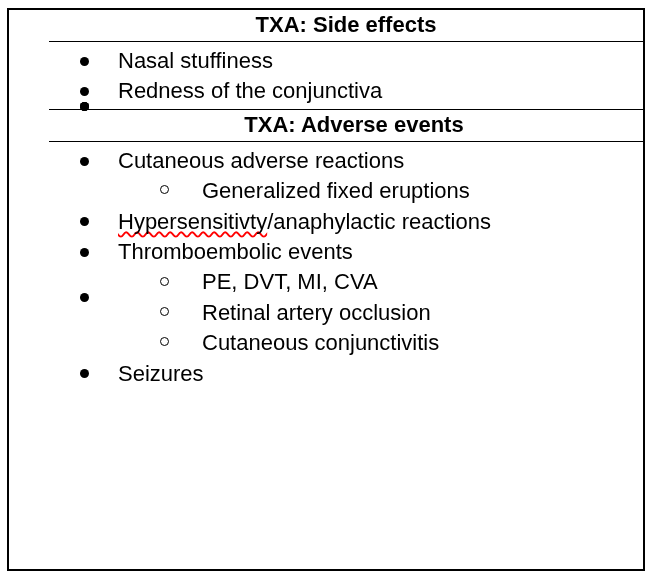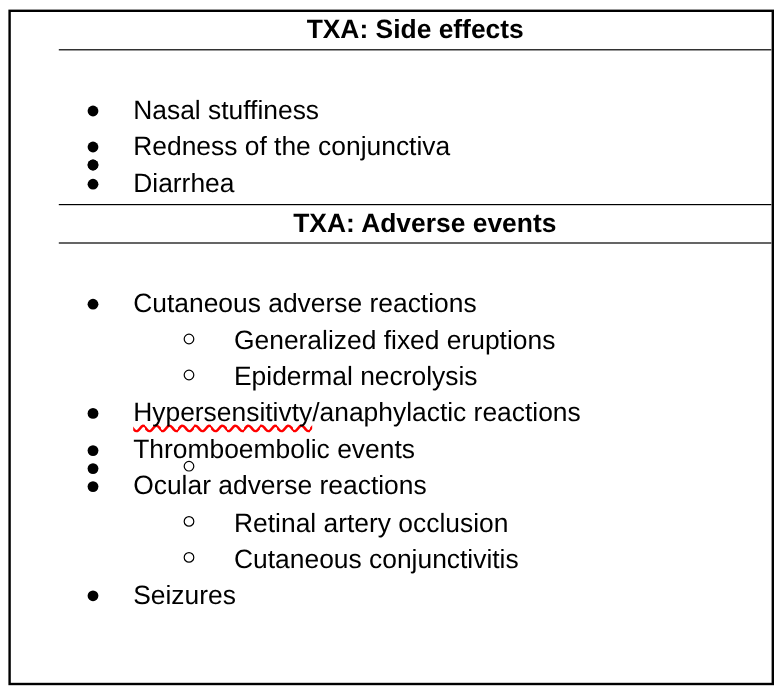--- a/index.html
+++ b/index.html
@@ -22,21 +22,21 @@
     display:flex;flex-direction:column;overflow:hidden;
   }
   .section-header{
     font-weight:700;font-size:22px;line-height:27px;
     text-align:center;padding:1px 0 3px;
     border-bottom:1.8px solid var(--border-color);
     flex:0 0 auto;
     margin-left:40px;
   }
   .section-body{
-    padding:4px 5px 2px;flex:0 0 auto;margin-top:31px;
+    padding:4px 12px 2px;flex:0 0 auto;
   }
   .section-body.last{flex:1 1 auto;}
   .section-body + .section-header{
     border-top:1.8px solid var(--border-color);
     padding-left:16px;
   }
   .li{
     position:relative;font-size:22px;line-height:30.4px;
     white-space:nowrap;
   }
@@ -63,29 +63,27 @@
 </head>
 <body>
 
 <div class="doc-table">
     <div class="section-header">TXA: Side effects</div>
     <div class="section-body">
       <div class="li level1"><span class="bullet"></span><span><span>Nasal stuffiness</span></span></div>
       <div class="li level1"><span class="bullet"></span><span><span>Redness of the conjunctiva</span></span></div>
       <div class="li level1"><span class="bullet"></span></div>
       <div class="li level1"><span class="bullet"></span></div>
-      <div class="li level1"><span class="bullet"></span><span><span>Diarrhea</span></span></div>
+      <div class="li level1"><span class="bullet"></span></div>
     </div>
     <div class="section-header">TXA: Adverse events</div>
     <div class="section-body last">
       <div class="li level1"><span class="bullet"></span><span><span>Cutaneous adverse reactions</span></span></div>
       <div class="li level2"><span class="circle"></span><span><span>Generalized fixed eruptions</span></span></div>
-      <div class="li level2"><span class="circle"></span><span><span>Epidermal necrolysis</span></span></div>
       <div class="li level1"><span class="bullet"></span><span><span class="squiggle">Hypersensitivty</span><span>/anaphylactic reactions</span></span></div>
       <div class="li level1"><span class="bullet"></span><span><span>Thromboembolic events</span></span></div>
-      <div class="li level2"><span class="circle"></span></div>
+      <div class="li level2"><span class="circle"></span><span><span>PE, DVT, MI, CVA</span></span></div>
       <div class="li level1"><span class="bullet"></span></div>
-      <div class="li level1"><span class="bullet"></span><span><span>Ocular adverse reactions</span></span></div>
       <div class="li level2"><span class="circle"></span><span><span>Retinal artery occlusion</span></span></div>
       <div class="li level2"><span class="circle"></span><span><span>Cutaneous conjunctivitis</span></span></div>
       <div class="li level1"><span class="bullet"></span><span><span>Seizures</span></span></div>
     </div>
   </div>
 
 </body></html>

